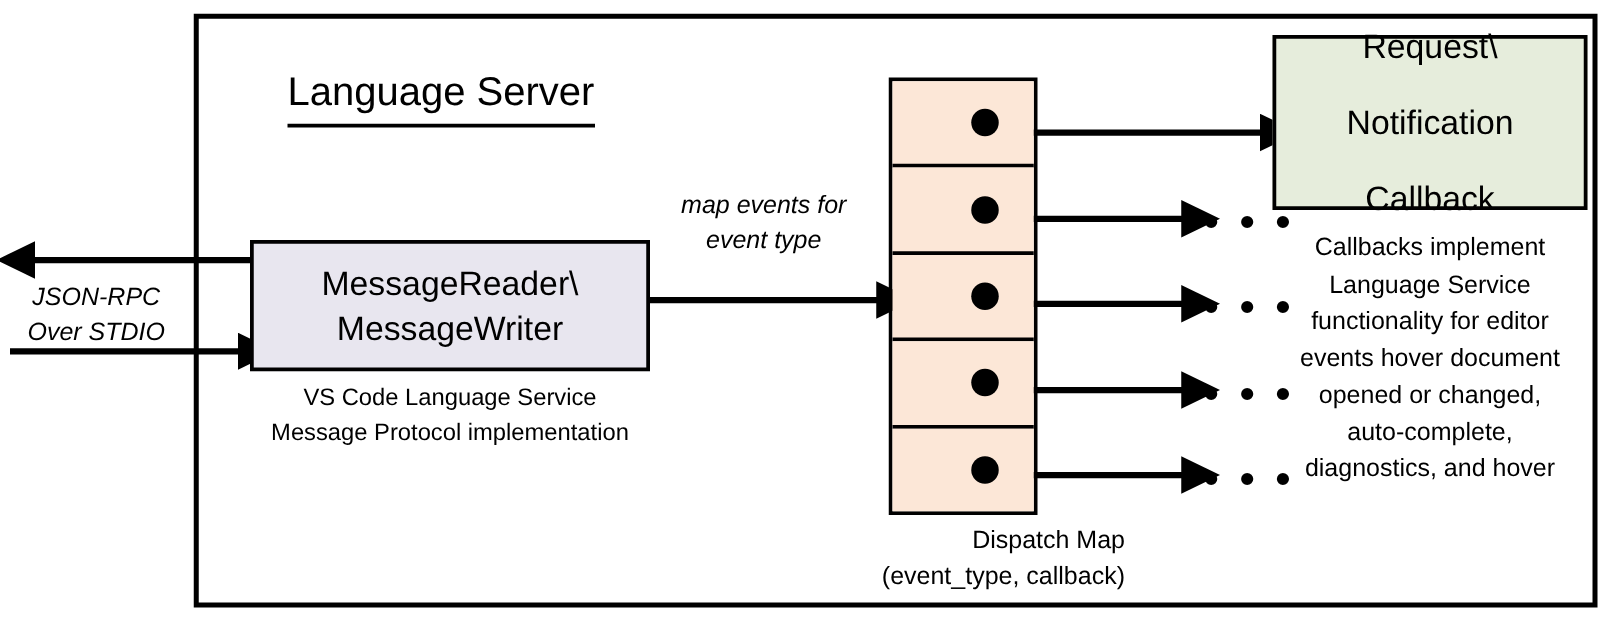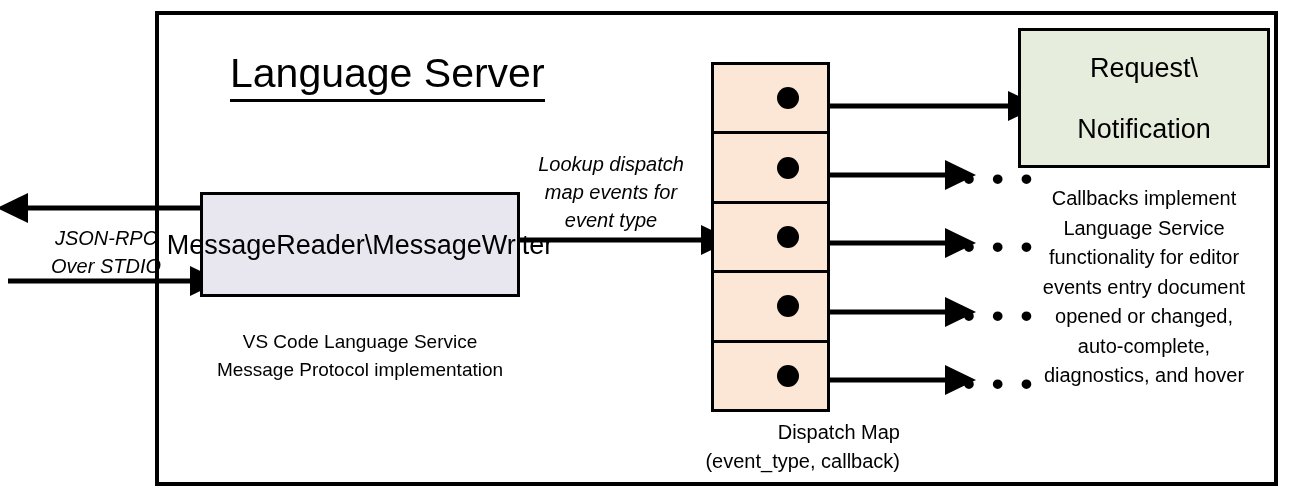--- a/index.html
+++ b/index.html
@@ -25,51 +25,51 @@
     width: 1123px;
     height: 475px;
     border: 4px solid #000000;
     box-sizing: border-box;
   }
 
   
   #server-title {
     left: 230px;
     top: 48px;
-    font-size: 41px;
+    font-size: 32px;
     line-height: 50px;
     letter-spacing: 0px;
     white-space: nowrap;
     border-bottom: 3px solid #000;
     padding-bottom: 1px;
   }
 
   
   #msg-box {
     left: 200px;
     top: 192px;
     width: 320px;
     height: 105px;
     background: #E8E6EF;
     border: 3px solid #000000;
     box-sizing: border-box;
     display: flex;
+    flex-direction: column;
     align-items: center;
     justify-content: center;
     font-size: 27px;
     line-height: 36px;
   }
   #msg-caption {
     left: 200px;
     top: 305px;
     width: 320px;
     text-align: center;
     font-size: 19px;
     line-height: 28px;
-    margin-top: 23px;
   }
 
   
   #dispatch-map {
     left: 711px;
     top: 62px;
     width: 119px;
     height: 350px;
     border: 3px solid #000;
     box-sizing: border-box;
@@ -128,21 +128,21 @@
     line-height: 29.5px;
   }
 
   
   .edge-label {
     font-style: italic;
     font-size: 20px;
     line-height: 28px;
     text-align: center;
   }
-  #label-jsonrpc { left: 31px; top: 224px; width: 150px; }
+  #label-jsonrpc { left: 2px; top: 224px; width: 150px; }
   #label-lookup  { left: 521px; top: 150px; width: 180px; }
   #label-dispatch{ left: 832px; top: 37px;  width: 160px; }
 
   
   .ellipsis {
     font-size: 34px;
     line-height: 20px;
     letter-spacing: 5px;
     font-weight: 700;
     white-space: nowrap;
@@ -209,21 +209,20 @@
   <div id="msg-box" class="abs">
     <div>MessageReader\</div>
     <div>MessageWriter</div>
   </div>
   <div id="msg-caption" class="abs">
     <div>VS Code Language Service</div>
     <div>Message Protocol implementation</div>
   </div>
 
   <div id="label-lookup" class="abs edge-label">
-    <div>Lookup dispatch</div>
     <div>map events for</div>
     <div>event type</div>
   </div>
 
   <div id="dispatch-map" class="abs">
     <div class="map-row">
         <span class="map-dot"></span>
       </div>
     <div class="map-row">
         <span class="map-dot"></span>
@@ -245,24 +244,25 @@
 
 
   <div class="abs ellipsis" style="left:963px; top:168px;">• • •</div>
   <div class="abs ellipsis" style="left:963px; top:236px;">• • •</div>
   <div class="abs ellipsis" style="left:963px; top:305px;">• • •</div>
   <div class="abs ellipsis" style="left:963px; top:373px;">• • •</div>
 
   <div id="cb-box" class="abs">
     <div>Request\</div>
     <div>Notification</div>
+    <div>Callback</div>
   </div>
   <div id="cb-caption" class="abs">
     <div>Callbacks implement</div>
     <div>Language Service</div>
     <div>functionality for editor</div>
-    <div>events entry document</div>
+    <div>events hover document</div>
     <div>opened or changed,</div>
     <div>auto-complete,</div>
     <div>diagnostics, and hover</div>
   </div>
 
 </div>
 
 </body></html>

